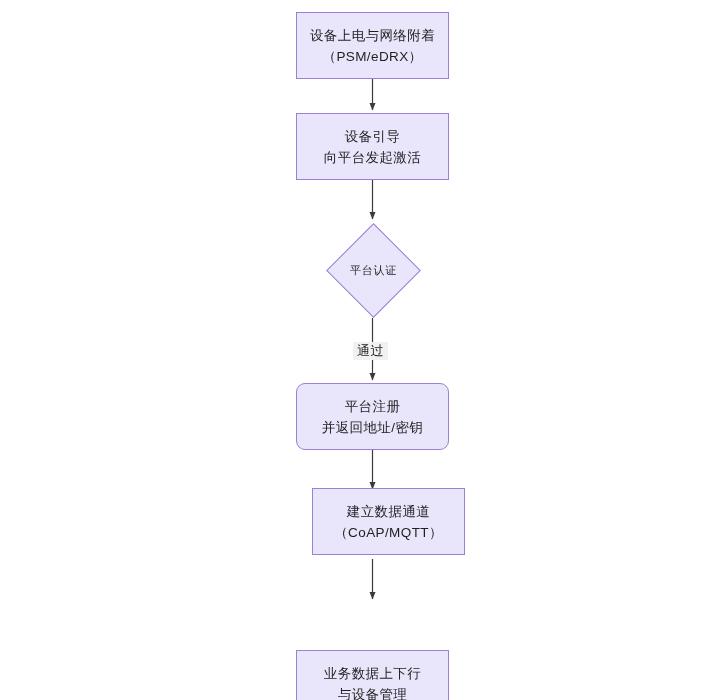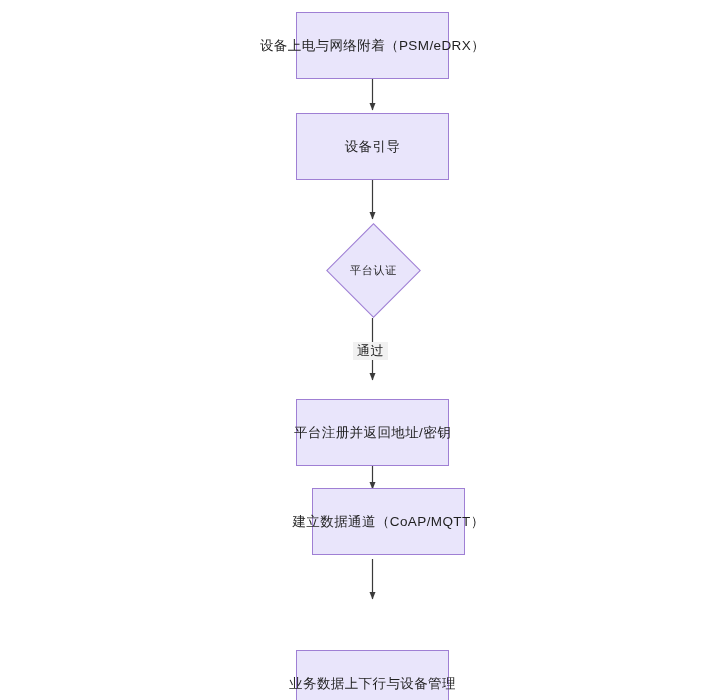--- a/index.html
+++ b/index.html
@@ -25,21 +25,21 @@
     top: 0;
     width: 726px;
     height: 700px;
   }
   .node {
     position: absolute;
     box-sizing: border-box;
     background: #e9e5fb;
     border: 1px solid #9f7fd4;
     display: flex;
-    flex-direction: row;
+    flex-direction: column;
     align-items: center;
     justify-content: center;
     color: #1f1f1f;
     font-size: 13.5px;
     line-height: 21px;
     letter-spacing: 0.4px;
     text-align: center;
     white-space: nowrap;
   }
   .node.process {
@@ -119,30 +119,31 @@
     <line x1="372.5" y1="559" x2="372.5" y2="599" stroke="#3a3a3a" stroke-width="1.2" marker-end="url(#arrowhead)"></line>
   </svg>
 
   <div class="node process" style="top:12px;">
     <span class="node-line">设备上电与网络附着</span>
     <span class="node-line">（PSM/eDRX）</span>
   </div>
 
   <div class="node process" style="top:113px;">
     <span class="node-line">设备引导</span>
+    <span class="node-line">向平台发起激活</span>
   </div>
 
   <div class="decision-wrap">
     <div class="decision-shape"></div>
     <div class="decision-label">平台认证</div>
   </div>
 
   <div class="edge-label" style="left:353px; top:342px;">通过</div>
 
-  <div class="node process" style="top:399px;">
+  <div class="node process" style="top:383px;border-radius:9px;">
     <span class="node-line">平台注册</span>
     <span class="node-line">并返回地址/密钥</span>
   </div>
 
   <div class="node process" style="top:488px;margin-left:16px;">
     <span class="node-line">建立数据通道</span>
     <span class="node-line">（CoAP/MQTT）</span>
   </div>
 
   <div class="node process" style="top:602px;margin-top:48px;">

